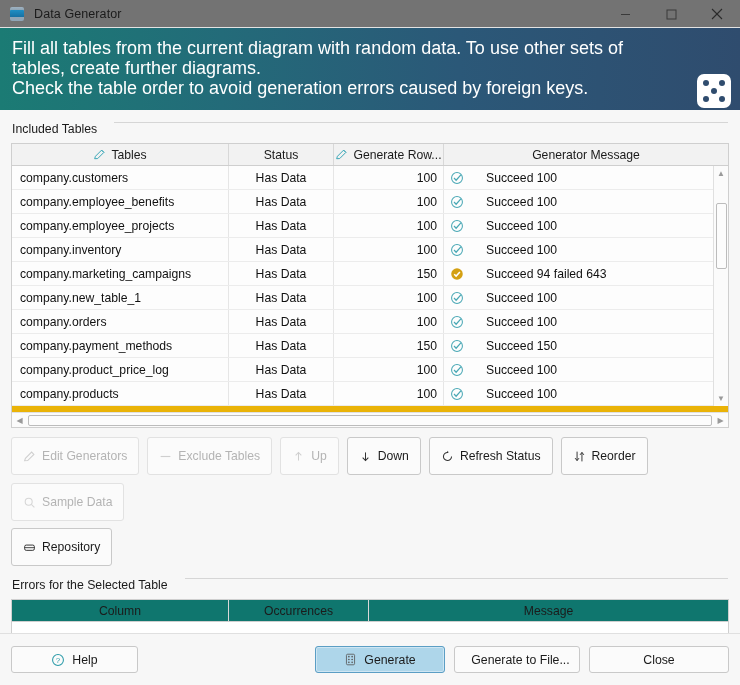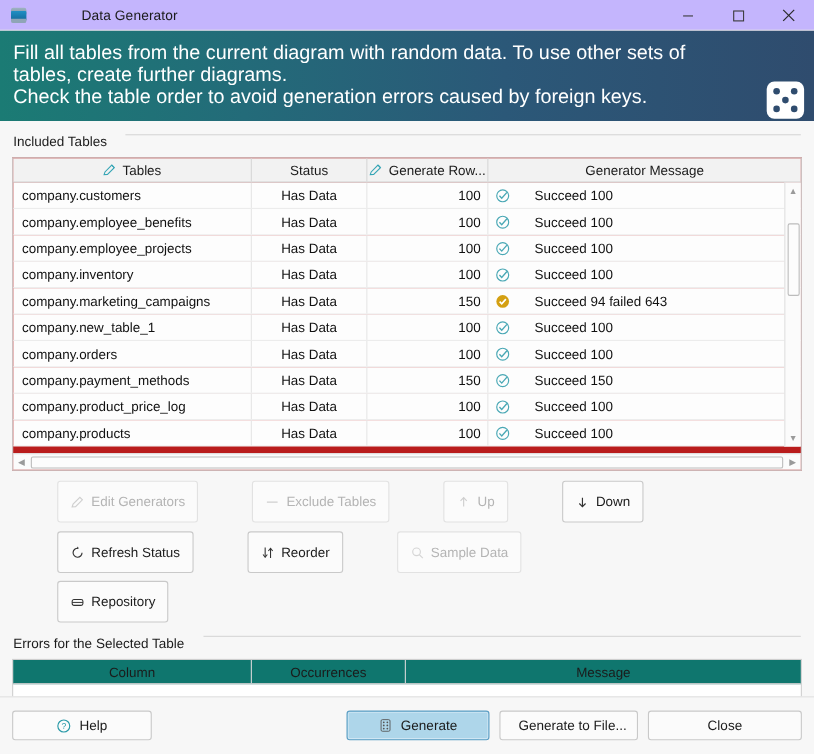--- a/index.html
+++ b/index.html
@@ -6,23 +6,22 @@
   html, body {
     width: 740px; height: 685px;
     font-family: "Liberation Sans", sans-serif;
     background: #f7f7f7;
     overflow: hidden;
   }
 
   
   .titlebar {
     height: 28px; display: flex; align-items: center;
-    background: #c4b5fd; border-bottom: 1px solid #e3e3e3;
+    background: #737373; border-bottom: 1px solid #e3e3e3;
     position: relative;
-    gap: 40px;
   }
   .tb-icon { width: 16px; height: 16px; margin-left: 9px; position: relative; flex: 0 0 auto; }
   .tb-icon .cube-top {
     position: absolute; left: 1px; top: 1px; width: 14px; height: 6px;
     background: linear-gradient(180deg,#9fb3c2,#7e96a8);
     border-radius: 2px 2px 0 0;
   }
   .tb-icon .cube-body {
     position: absolute; left: 1px; top: 4px; width: 14px; height: 9px;
     background: linear-gradient(180deg,#1f8fc4,#14689a);
@@ -65,21 +64,21 @@
   
   .group-head {
     display: flex; align-items: flex-start; gap: 17px;
     padding: 0 12px; margin-top: 12px; margin-bottom: 7px;
   }
   .group-label { font-size: 12.3px; color: #1b1b1b; white-space: nowrap; }
   .group-rule { flex: 1; height: 1px; background: #d6d6d6; }
 
   
   .table-wrap {
-    margin: 0 11px; background: #b91c1c;
+    margin: 0 11px; background: #eab308;
     border: 1px solid #cfcfcf; height: 285px; position: relative;
   }
   .thead { display: flex; height: 22px; background: #f2f2f2; border-bottom: 1px solid #cfcfcf; }
   .th {
     display: flex; align-items: center; justify-content: center; gap: 5px;
     font-size: 12.2px; color: #1b1b1b; border-right: 1px solid #d8d8d8;
     height: 100%;
   }
   .th:last-child { border-right: none; }
   .col-tables  { width: 217px; }
@@ -124,21 +123,20 @@
     background: #fcfcfc; border: 1px solid #bcbcbc; border-radius: 2px;
   }
 
   
   .toolbar { display: flex; flex-wrap: wrap; gap: 8px; padding: 9px 11px 0 11px; }
   .tool-btn {
     height: 38px; display: inline-flex; align-items: center; gap: 6px;
     padding: 0 11px; font-size: 12.2px; color: #1b1b1b;
     background: #fbfbfb; border: 1px solid #c9c9c9; border-radius: 3px;
     white-space: nowrap;
-    margin-left: 41px;
   }
   .tool-btn.disabled { color: #b4b4b4; border-color: #e2e2e2; background: #fbfbfb; }
   .tool-btn.disabled svg { opacity: .38; }
   .toolbar-row2 { padding-top: 7px; }
 
   
   .err-wrap { margin: 0 11px; background: #ffffff; border: 1px solid #cfcfcf; height: 75px; }
   .err-head { display: flex; height: 22px; background: #0f766e; border-bottom: 1px solid #cfcfcf; }
   .err-th {
     display: flex; align-items: center; justify-content: center;

